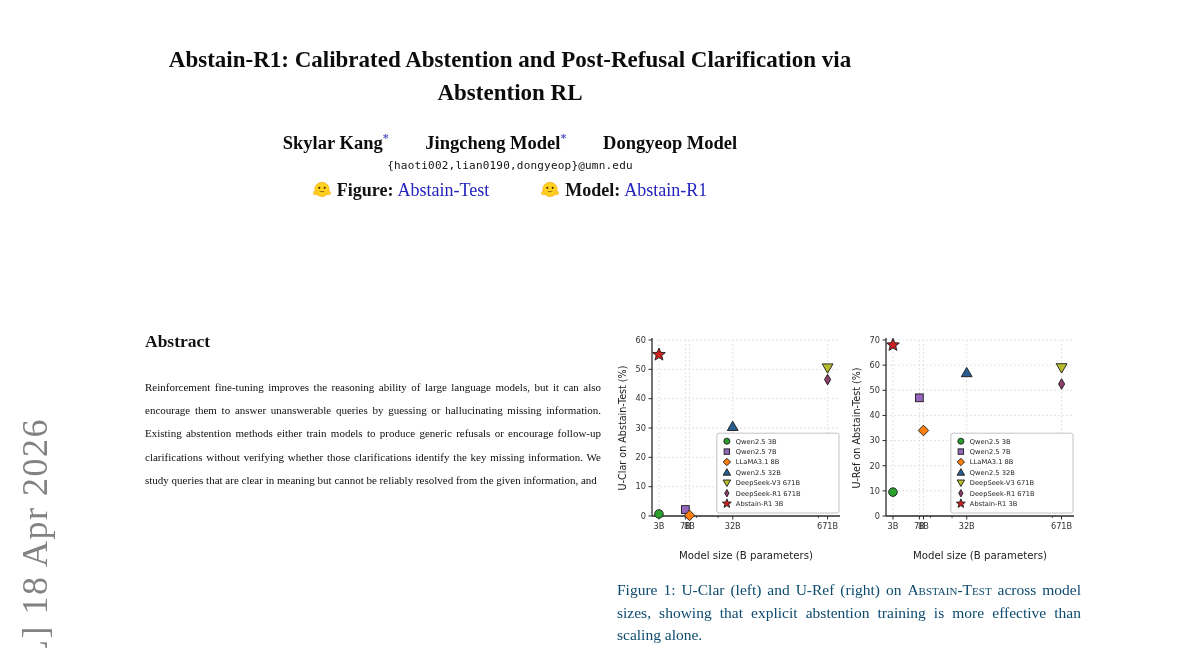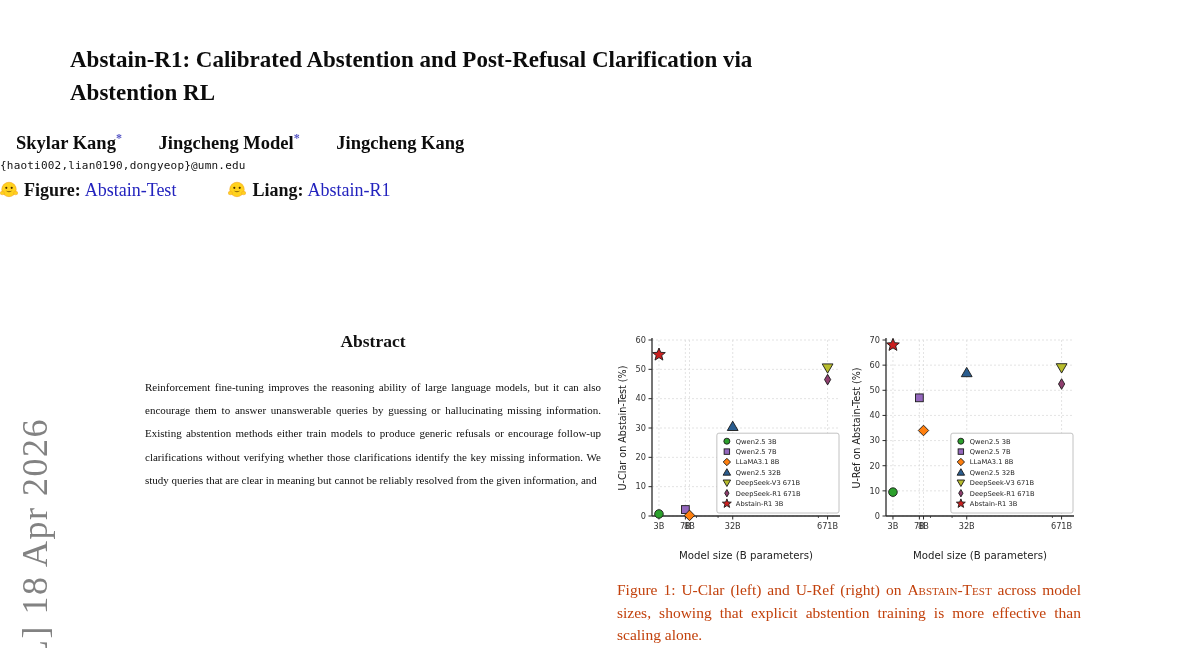--- a/index.html
+++ b/index.html
@@ -11,87 +11,87 @@
   }
   
   .watermark {
     position:absolute; left:14px; top:662px;
     transform:rotate(-90deg); transform-origin:0 0;
     white-space:nowrap;
     font-family:"Liberation Serif", serif;
     font-size:36px; letter-spacing:1.5px; color:#828282;
   }
   
-  .header { position:absolute; top:44px; left:0; width:1020px; text-align:left; }
+  .header { position:absolute; top:44px; left:0; width:1020px; text-align:center; }
   .title {
     font-size:23px; font-weight:bold; line-height:1.42; color:#0c0c0c;
     width:880px; margin:0 auto;
   }
   .authors { margin-top:22px; font-size:18.5px; font-weight:bold; color:#0c0c0c; }
   .authors .author { margin:0 16px; }
   .authors sup { color:#5353c4; font-size:12px; font-weight:bold; }
   .affiliation { margin-top:9px; font-size:17px; }
   .email {
     margin-top:5px; font-family:"DejaVu Sans Mono", monospace; font-size:11px;
     letter-spacing:0.2px;
   }
   .resources { margin-top:8px; font-size:18px; }
   .resources .lbl { font-weight:bold; margin:0 4px 0 6px; }
   .resources .res-link { color:#2323be; text-decoration:none; cursor:pointer; }
   .resources .gap { display:inline-block; width:52px; }
   .hf-icon { display:inline-block; vertical-align:-3px; }
   
   .abstract-col { position:absolute; left:145px; top:331px; width:456px; }
-  .abstract-head { text-align:center; font-size:17.5px; font-weight:bold; margin-bottom:24px; }
+  .abstract-head { font-size:17.5px; font-weight:bold; margin-bottom:24px; }
   .abstract-body {
     font-size:11px; line-height:23.2px; text-align:justify; color:#0e0e0e;
   }
   .figure-col { position:absolute; left:617px; top:330px; width:464px; }
   .charts { display:flex; gap:4px; }
   .charts svg { display:block; font-family:"DejaVu Sans", sans-serif; }
   .caption {
-    margin-top:13px; font-size:15.5px; line-height:22.5px; text-align:justify; color:#c2410c;
+    margin-top:13px; font-size:15.5px; line-height:22.5px; text-align:justify; color:#0c4a6e;
   }
   .caption .sc { font-variant:small-caps; }
 </style>
 </head>
 <body>
 
 <div class="page">
 
   <div class="watermark">L]  18 Apr 2026</div>
 
   <div class="header">
     <h1 class="title"><span>Abstain-R1: Calibrated Abstention and Post-Refusal Clarification via</span><br><span>Abstention RL</span></h1>
 
     <div class="authors">
       <span class="author"><span>Skylar Kang</span><sup>*</sup></span>
       <span class="author"><span>Jingcheng Model</span><sup>*</sup></span>
-      <span class="author"><span>Jingcheng Kang</span><sup></sup></span>
+      <span class="author"><span>Dongyeop Model</span><sup></sup></span>
     </div>
 
 
     <div class="email">{haoti002,lian0190,dongyeop}@umn.edu</div>
 
     <div class="resources">
       <svg class="hf-icon" width="18" height="18" viewBox="0 0 20 20">
         <circle cx="10" cy="9.4" r="8" fill="#ffd21e" stroke="#f5a623" stroke-width="0.7"></circle>
         <circle cx="7" cy="7.6" r="1.2" fill="#4a2c00"></circle>
         <circle cx="13" cy="7.6" r="1.2" fill="#4a2c00"></circle>
         <path d="M6.4 10.6 Q10 14.6 13.6 10.6 Q10 12.8 6.4 10.6 Z" fill="#4a2c00"></path>
         <ellipse cx="2.6" cy="13.4" rx="2.4" ry="1.9" fill="#ffd21e" stroke="#f5a623" stroke-width="0.6"></ellipse>
         <ellipse cx="17.4" cy="13.4" rx="2.4" ry="1.9" fill="#ffd21e" stroke="#f5a623" stroke-width="0.6"></ellipse>
       </svg><span class="lbl">Figure:</span><a class="res-link">Abstain-Test</a><span class="gap"></span><svg class="hf-icon" width="18" height="18" viewBox="0 0 20 20">
         <circle cx="10" cy="9.4" r="8" fill="#ffd21e" stroke="#f5a623" stroke-width="0.7"></circle>
         <circle cx="7" cy="7.6" r="1.2" fill="#4a2c00"></circle>
         <circle cx="13" cy="7.6" r="1.2" fill="#4a2c00"></circle>
         <path d="M6.4 10.6 Q10 14.6 13.6 10.6 Q10 12.8 6.4 10.6 Z" fill="#4a2c00"></path>
         <ellipse cx="2.6" cy="13.4" rx="2.4" ry="1.9" fill="#ffd21e" stroke="#f5a623" stroke-width="0.6"></ellipse>
         <ellipse cx="17.4" cy="13.4" rx="2.4" ry="1.9" fill="#ffd21e" stroke="#f5a623" stroke-width="0.6"></ellipse>
-      </svg><span class="lbl">Liang:</span><a class="res-link">Abstain-R1</a>
+      </svg><span class="lbl">Model:</span><a class="res-link">Abstain-R1</a>
     </div>
   </div>
 
   <section class="abstract-col">
     <h2 class="abstract-head">Abstract</h2>
     <p class="abstract-body">Reinforcement fine-tuning improves the reasoning ability of large language models, but it can also encourage them to answer unanswerable queries by guessing or hallucinating missing information. Existing abstention methods either train models to produce generic refusals or encourage follow-up clarifications without verifying whether those clarifications identify the key missing information. We study queries that are clear in meaning but cannot be reliably resolved from the given information, and</p>
   </section>
 
   <section class="figure-col">
     <div class="charts">

